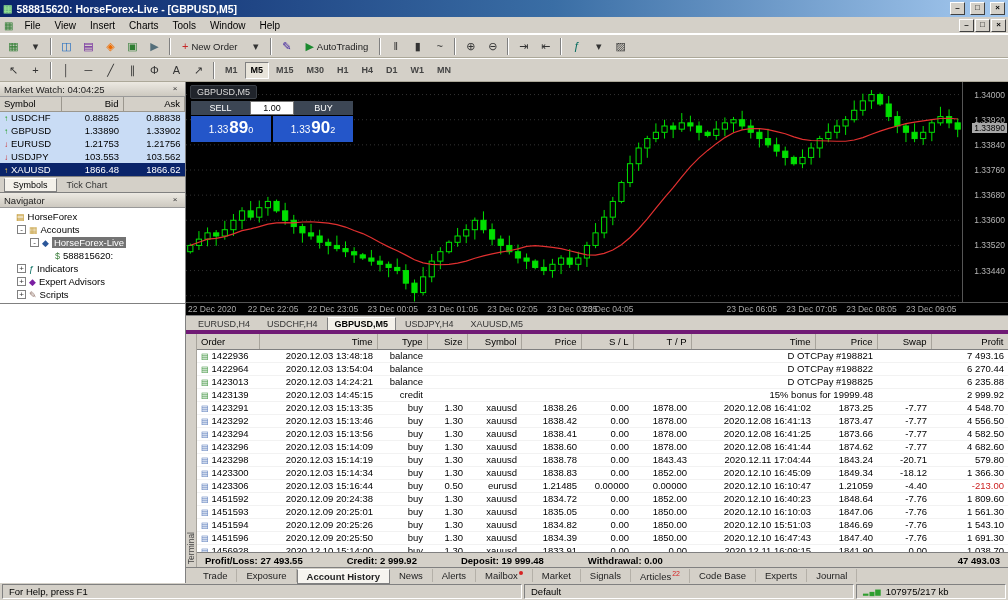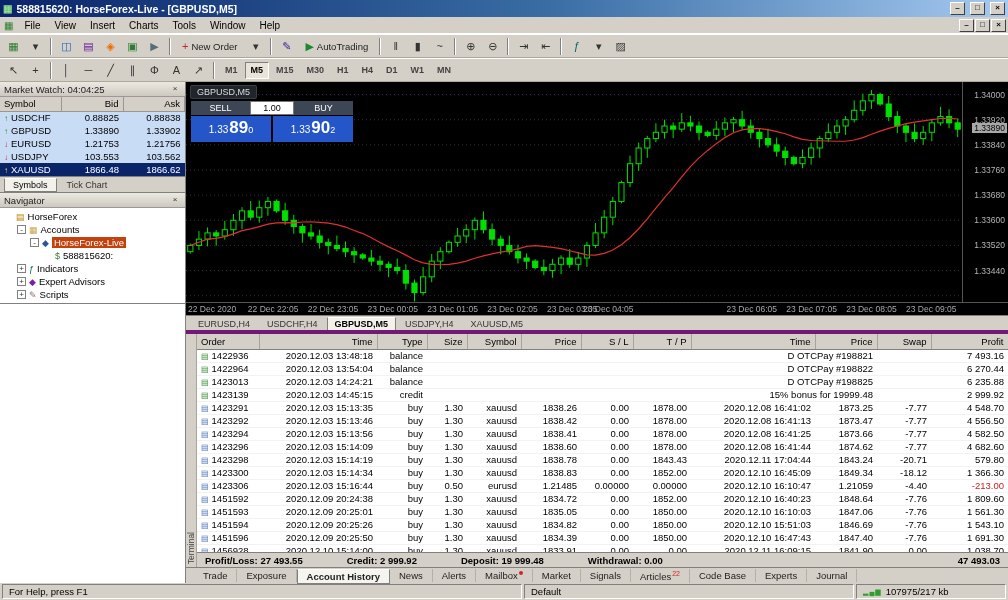--- a/index.html
+++ b/index.html
@@ -42,21 +42,21 @@
 .mw-row.sel .mw-arrow{color:#ffd24a}
 .tabsbar{height:16px;background:#d4d0c8;display:flex;align-items:center;padding:1px 2px 0 4px;gap:1px;border-top:1px solid #808080;flex:0 0 auto}
 .ptab{font-size:9px;padding:1px 8px;color:#333;border:1px solid transparent}
 .ptab.active{background:#f4f1ea;border:1px solid #808080;border-top-color:#fff;color:#000}
 .mw-wrap{flex:0 0 auto;display:flex;flex-direction:column;background:#fff;border-bottom:1px solid #808080}
 .nav-wrap{flex:0 0 auto;display:flex;flex-direction:column;background:#fff;border-bottom:1px solid #808080}
 #nav-tree{background:#fff;padding:2px 0;font-size:9.5px}
 .tree-item{height:13px;display:flex;align-items:center;white-space:nowrap}
 .expander{width:9px;height:9px;border:1px solid #808080;background:#fff;font-size:8px;line-height:7px;text-align:center;margin-right:3px;color:#333;flex:0 0 auto}
 .tree-icon{margin-right:3px;font-size:9px}
-.tree-label.sel{background:#c2410c;color:#fff;padding:0 2px}
+.tree-label.sel{background:#737373;color:#fff;padding:0 2px}
 .left-filler{flex:1;background:#fff}
 
 .rightcol{flex:1;display:flex;flex-direction:column;min-width:0;min-height:0}
 .chart-area{flex:1;position:relative;background:#000;min-height:0;overflow:hidden}
 #chart-plot{position:absolute;left:0;top:0;width:calc(100% - 46px);height:calc(100% - 13px)}
 .price-axis{position:absolute;right:0;top:0;bottom:13px;width:46px;border-left:1px solid #555;font-size:8.5px;color:#b5b5b5;background:#000}
 .ax-label{position:absolute;right:3px;white-space:nowrap}
 .price-tag{position:absolute;right:1px;background:#a8a8a8;color:#000;padding:0 2px;font-size:8.5px}
 .time-axis{position:absolute;left:0;right:0;bottom:0;height:13px;border-top:1px solid #555;font-size:8.5px;color:#a8a8a8;background:#000;overflow:hidden}
 .tx-label{position:absolute;top:1px;white-space:nowrap}

